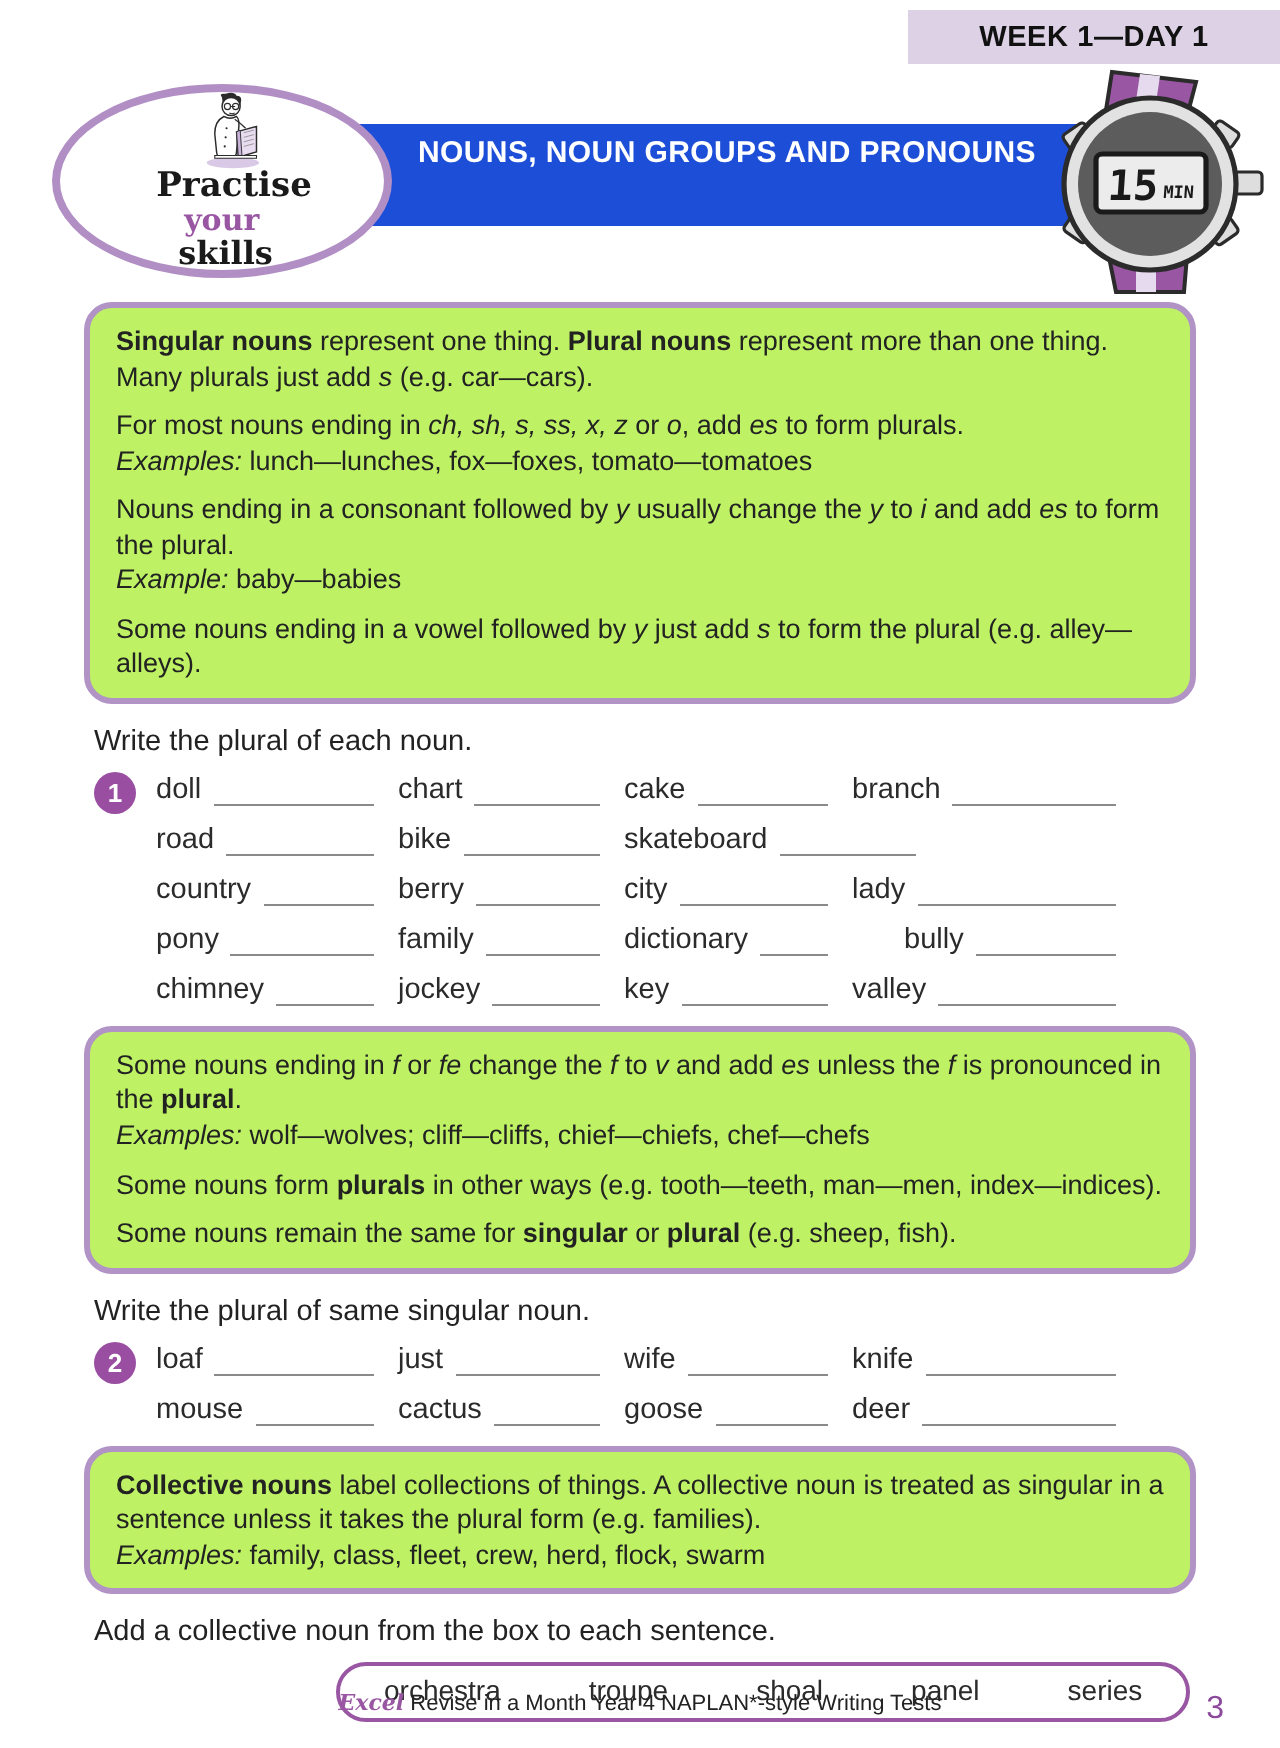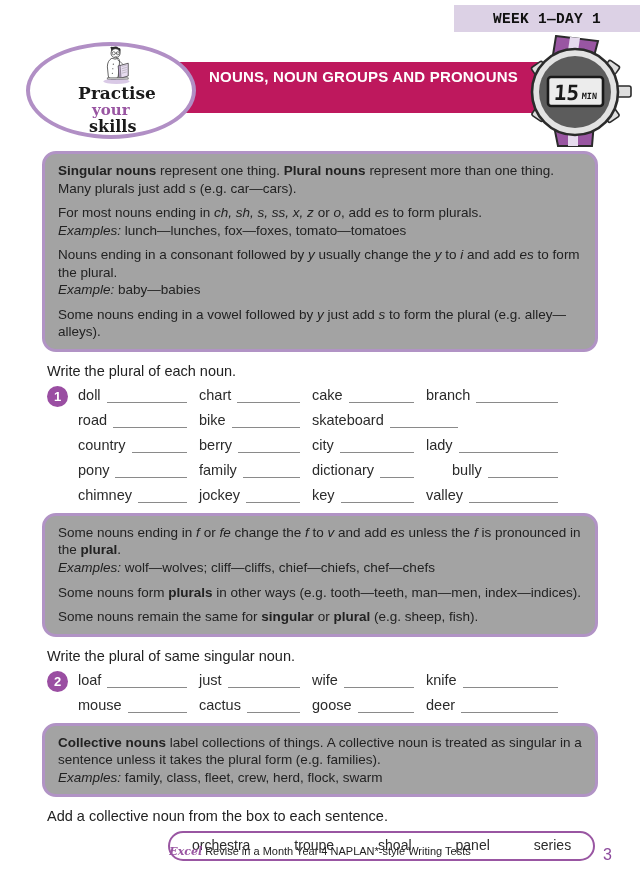--- a/index.html
+++ b/index.html
@@ -6,48 +6,48 @@
   html,body { background:#ffffff; }
   .page {
     position:relative; width:640px; height:874px; background:#ffffff;
     font-family:"Liberation Sans", sans-serif; color:#2b2b2b; overflow:hidden;
   }
 
   
   .week-banner {
     position:absolute; top:5px; right:0; width:186px; height:27px;
     background:#dcd1e5; display:flex; align-items:center; justify-content:center;
-    font-weight:bold; font-size:14.5px; color:#111; letter-spacing:0.3px;font-family:Liberation Mono, monospace;
+    font-weight:bold; font-size:14.5px; color:#111; letter-spacing:0.3px;
   }
 
   
   .header-banner {
     position:absolute; left:152px; top:62px; width:412px; height:51px;
-    background:#be185d; color:#fff; text-align:right; padding:6px 46px 0 0; z-index:1;
+    background:#1d4ed8; color:#fff; text-align:right; padding:6px 46px 0 0; z-index:1;
   }
   .banner-title { font-weight:bold; font-size:15px; letter-spacing:0.2px; }
   .banner-subtitle { font-style:italic; font-size:14.5px; margin-top:2px; }
 
   .logo-oval {
     position:absolute; left:26px; top:42px; width:170px; height:97px;
     background:#fff; border:4px solid #b18fc5; border-radius:50%;
     z-index:2; display:flex; align-items:center; padding-left:10px;flex-direction:column;
   }
   .logo-text { font-family:"DejaVu Serif", serif; font-weight:bold; line-height:1.0; margin-left:2px; }
   .logo-line1 { font-size:17px; color:#1a1a1a; }
   .logo-line2 { font-size:15px; color:#9956a2; margin:1px 0 0 14px; }
   .logo-line3 { font-size:16px; color:#1a1a1a; margin:1px 0 0 11px; }
 
   .watch { position:absolute; left:518px; top:34px; width:116px; height:116px; z-index:2; }
 
   
   .content { position:absolute; left:42px; top:151px; width:556px; }
 
   .infobox {
-    background:#a3a3a3; border:3px solid #b193c5; border-radius:14px;
+    background:#bef264; border:3px solid #b193c5; border-radius:14px;
     padding:8px 13px; font-size:13.5px; line-height:1.3; color:#222;
   }
   .infobox p { margin:0; }
   .infobox p.mt { margin-top:7px; }
   .seg-b { font-weight:bold; }
   .seg-i { font-style:italic; }
 
   .prompt { font-size:14.5px; margin:11px 0 7px 5px; color:#222; }
 
   .ex-block { position:relative; margin:2px 0 10px 36px; }

